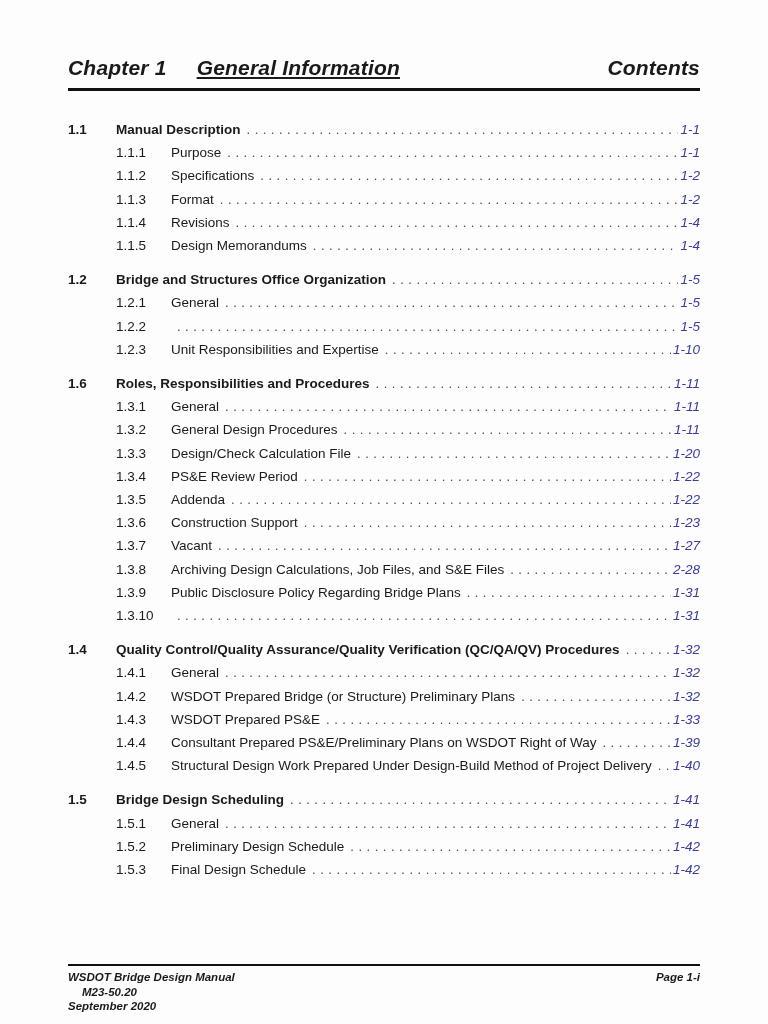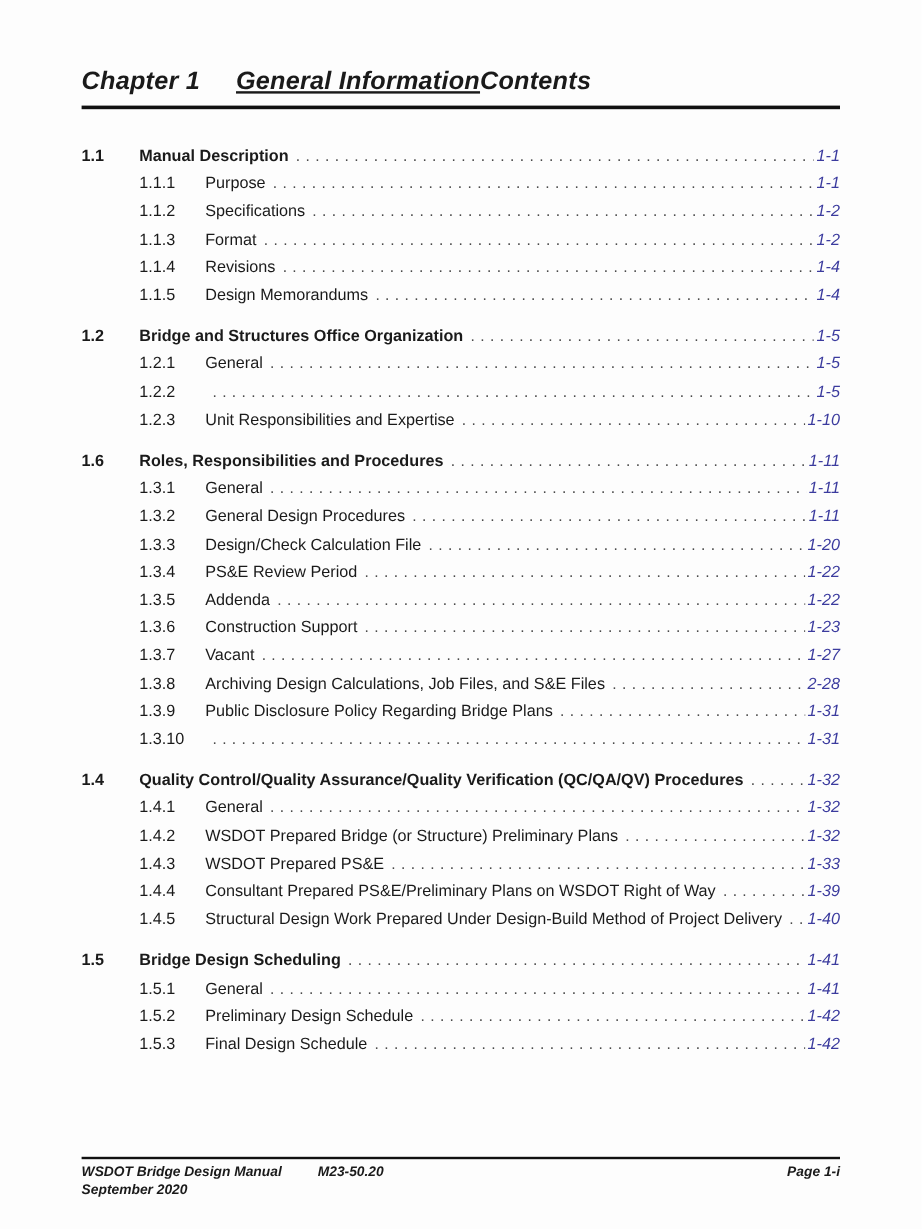--- a/index.html
+++ b/index.html
@@ -21,20 +21,21 @@
     width:768px;
     height:1024px;
     background:var(--paper);
     overflow:hidden;
   }
   
   .header{
     position:absolute;
     top:56px; left:68px; right:68px;
     display:flex;
+    justify-content:space-between;
     align-items:baseline;
     border-bottom:3px solid var(--rule);
     padding-bottom:8px;
   }
   .header .left{display:flex; align-items:baseline;}
   .h-chapter, .h-title, .h-contents{
     font-weight:bold;
     font-style:italic;
     font-size:21px;
     letter-spacing:0.2px;
@@ -81,22 +82,22 @@
     border-top:2px solid var(--rule);
     padding-top:4px;
     display:flex;
     justify-content:space-between;
     align-items:flex-start;
     font-weight:bold;
     font-style:italic;
     font-size:11.5px;
     line-height:14.5px;
   }
-  .f-line1{display:flex;}
-  .f-rev{margin-left:30px;}
+  .f-line1{display:flex;flex-direction:column;}
+  .f-rev{margin-left:14px;}
 </style>
 </head>
 <body>
 
 <div class="page">
 
   <div class="header">
     <div class="left">
       <span class="h-chapter">Chapter 1</span>
       <span class="h-title">General Information</span>

